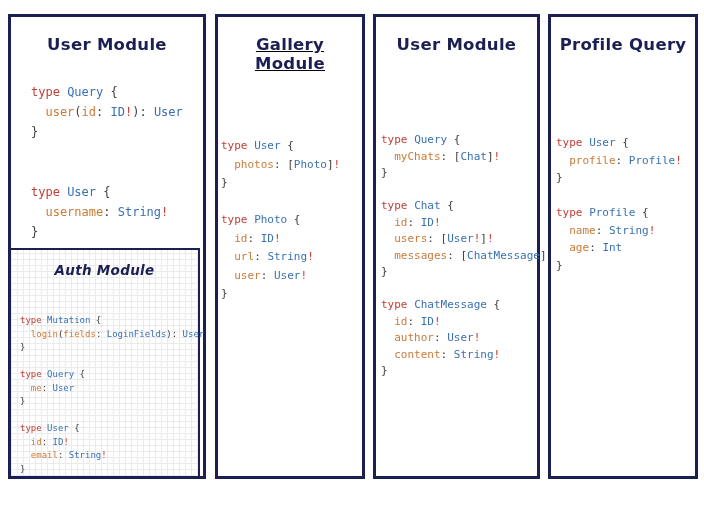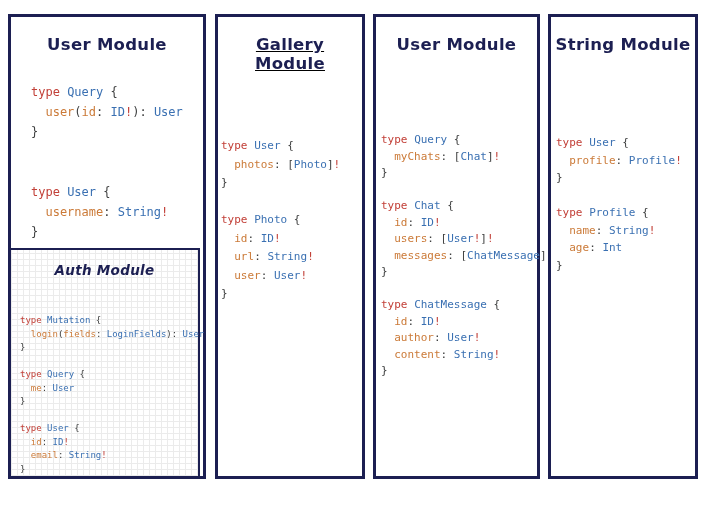--- a/index.html
+++ b/index.html
@@ -65,21 +65,21 @@
     <div class="panel-title">Gallery Module</div>
     <pre class="code" id="code-1"><div class="ln"><span class="tok-k">type </span><span class="tok-t">User</span><span class="tok-p"> {</span></div><div class="ln"><span class="tok-f">  photos</span><span class="tok-p">: [</span><span class="tok-t">Photo</span><span class="tok-p">]</span><span class="tok-k">!</span></div><div class="ln"><span class="tok-p">}</span></div><div class="ln">&nbsp;</div><div class="ln"><span class="tok-k">type </span><span class="tok-t">Photo</span><span class="tok-p"> {</span></div><div class="ln"><span class="tok-f">  id</span><span class="tok-p">: </span><span class="tok-t">ID</span><span class="tok-k">!</span></div><div class="ln"><span class="tok-f">  url</span><span class="tok-p">: </span><span class="tok-t">String</span><span class="tok-k">!</span></div><div class="ln"><span class="tok-f">  user</span><span class="tok-p">: </span><span class="tok-t">User</span><span class="tok-k">!</span></div><div class="ln"><span class="tok-p">}</span></div></pre>
   </div>
 
   <div class="panel p2">
     <div class="panel-title">User Module</div>
     <pre class="code" id="code-2"><div class="ln"><span class="tok-k">type </span><span class="tok-t">Query</span><span class="tok-p"> {</span></div><div class="ln"><span class="tok-f">  myChats</span><span class="tok-p">: [</span><span class="tok-t">Chat</span><span class="tok-p">]</span><span class="tok-k">!</span></div><div class="ln"><span class="tok-p">}</span></div><div class="ln">&nbsp;</div><div class="ln"><span class="tok-k">type </span><span class="tok-t">Chat</span><span class="tok-p"> {</span></div><div class="ln"><span class="tok-f">  id</span><span class="tok-p">: </span><span class="tok-t">ID</span><span class="tok-k">!</span></div><div class="ln"><span class="tok-f">  users</span><span class="tok-p">: [</span><span class="tok-t">User</span><span class="tok-k">!</span><span class="tok-p">]</span><span class="tok-k">!</span></div><div class="ln"><span class="tok-f">  messages</span><span class="tok-p">: [</span><span class="tok-t">ChatMessage</span><span class="tok-p">]</span><span class="tok-k">!</span></div><div class="ln"><span class="tok-p">}</span></div><div class="ln">&nbsp;</div><div class="ln"><span class="tok-k">type </span><span class="tok-t">ChatMessage</span><span class="tok-p"> {</span></div><div class="ln"><span class="tok-f">  id</span><span class="tok-p">: </span><span class="tok-t">ID</span><span class="tok-k">!</span></div><div class="ln"><span class="tok-f">  author</span><span class="tok-p">: </span><span class="tok-t">User</span><span class="tok-k">!</span></div><div class="ln"><span class="tok-f">  content</span><span class="tok-p">: </span><span class="tok-t">String</span><span class="tok-k">!</span></div><div class="ln"><span class="tok-p">}</span></div></pre>
   </div>
 
   <div class="panel p3">
-    <div class="panel-title">String Module</div>
+    <div class="panel-title">Profile Query</div>
     <pre class="code" id="code-3"><div class="ln"><span class="tok-k">type </span><span class="tok-t">User</span><span class="tok-p"> {</span></div><div class="ln"><span class="tok-f">  profile</span><span class="tok-p">: </span><span class="tok-t">Profile</span><span class="tok-k">!</span></div><div class="ln"><span class="tok-p">}</span></div><div class="ln">&nbsp;</div><div class="ln"><span class="tok-k">type </span><span class="tok-t">Profile</span><span class="tok-p"> {</span></div><div class="ln"><span class="tok-f">  name</span><span class="tok-p">: </span><span class="tok-t">String</span><span class="tok-k">!</span></div><div class="ln"><span class="tok-f">  age</span><span class="tok-p">: </span><span class="tok-t">Int</span></div><div class="ln"><span class="tok-p">}</span></div></pre>
   </div>
 
   <div class="panel auth">
     <div class="panel-title">Auth Module</div>
     <pre class="code" id="code-4"><div class="ln"><span class="tok-k">type </span><span class="tok-t">Mutation</span><span class="tok-p"> {</span></div><div class="ln"><span class="tok-f">  login</span><span class="tok-p">(</span><span class="tok-f">fields</span><span class="tok-p">: </span><span class="tok-t">LoginFields</span><span class="tok-p">): </span><span class="tok-t">User</span></div><div class="ln"><span class="tok-p">}</span></div><div class="ln">&nbsp;</div><div class="ln"><span class="tok-k">type </span><span class="tok-t">Query</span><span class="tok-p"> {</span></div><div class="ln"><span class="tok-f">  me</span><span class="tok-p">: </span><span class="tok-t">User</span></div><div class="ln"><span class="tok-p">}</span></div><div class="ln">&nbsp;</div><div class="ln"><span class="tok-k">type </span><span class="tok-t">User</span><span class="tok-p"> {</span></div><div class="ln"><span class="tok-f">  id</span><span class="tok-p">: </span><span class="tok-t">ID</span><span class="tok-k">!</span></div><div class="ln"><span class="tok-f">  email</span><span class="tok-p">: </span><span class="tok-t">String</span><span class="tok-k">!</span></div><div class="ln"><span class="tok-p">}</span></div></pre>
   </div>
 
 </div>
 

